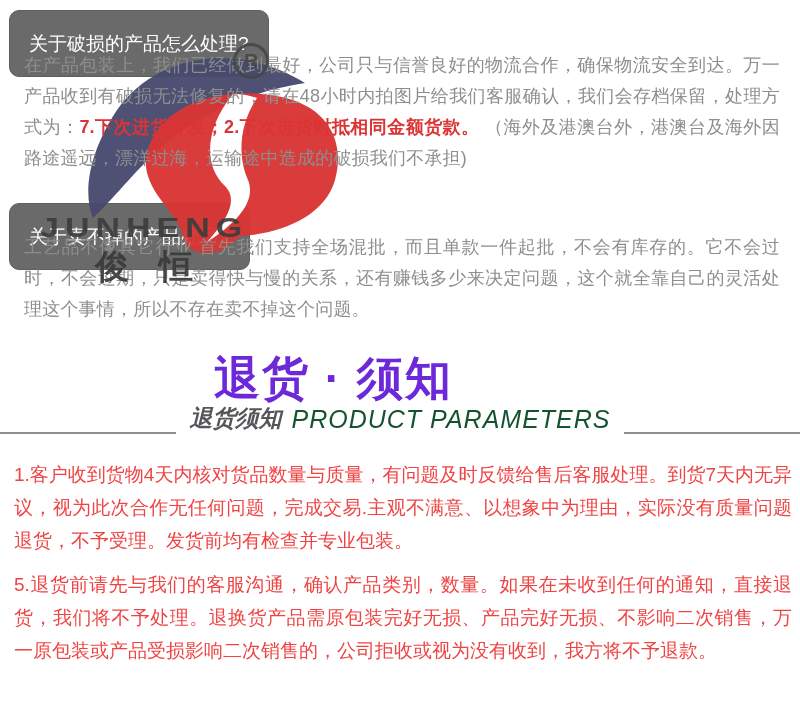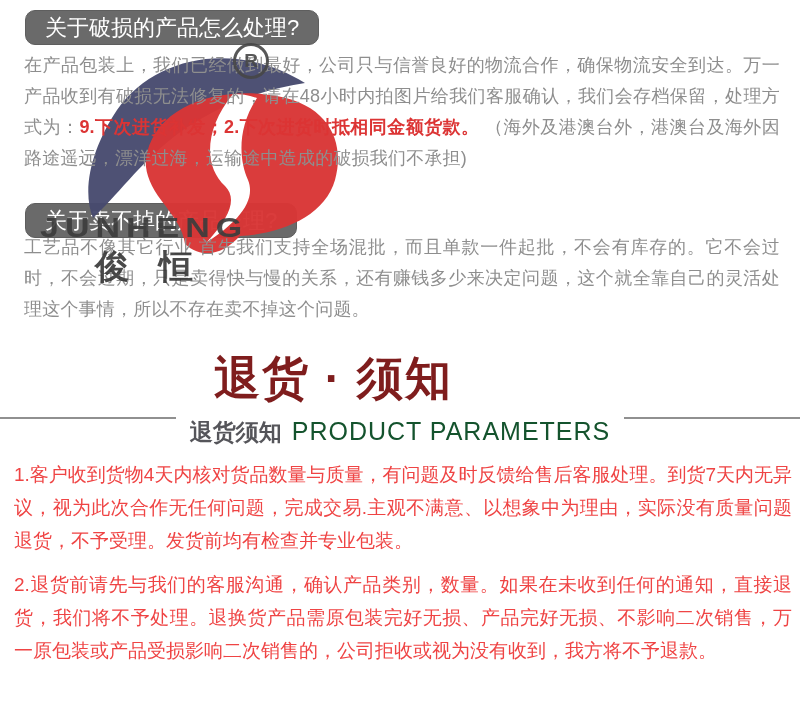--- a/index.html
+++ b/index.html
@@ -23,43 +23,43 @@
     position:absolute;left:40px;top:212px;z-index:3;pointer-events:none;
     font-size:34px;font-weight:800;letter-spacing:6px;color:#3d3d3d;
     transform:scaleY(.8);transform-origin:top left;opacity:.92;
   }
   .brand-cn{
     position:absolute;left:95px;top:244px;z-index:3;pointer-events:none;
     display:flex;gap:30px;font-size:34px;font-weight:700;color:#3a3a3a;opacity:.92;
   }
   
   .pill{
-    position:absolute;left:25px;height:33px;line-height:33px;
+    position:absolute;left:9px;height:33px;line-height:33px;
     background:#6a6a6a;border:1px solid #5e5e5e;border-radius:10px;
-    color:#ffffff;font-size:22px;padding:0 19px;white-space:nowrap;z-index:0;
+    color:#ffffff;font-size:19px;padding:16px 19px;white-space:nowrap;z-index:0;
   }
   .pill1{top:10px;}
   .pill2{top:203px;}
   
   .para{
     position:absolute;left:24px;width:756px;margin:0;z-index:2;
     font-size:18px;line-height:31px;color:#8e8e8e;
     text-align:justify;letter-spacing:.2px;
   }
   .para1{top:50px;}
   .para2{top:232px;}
   .red{color:#dc3434;font-weight:600;}
   
   .title{
     position:absolute;left:0;top:348px;width:667px;margin:0;z-index:2;
-    text-align:center;font-size:46px;font-weight:600;color:#7f1d1d;letter-spacing:2px;
+    text-align:center;font-size:46px;font-weight:600;color:#6d28d9;letter-spacing:2px;
   }
   .subtitle-row{
-    position:absolute;left:0;top:417px;width:800px;height:28px;z-index:2;
-    display:flex;align-items:flex-start;
+    position:absolute;left:0;top:406px;width:800px;height:28px;z-index:2;
+    display:flex;align-items:flex-end;font-style:italic;
   }
   .divider{flex:1;height:2px;background:#909090;}
   .sub-cn{font-size:23px;font-weight:700;color:#55555a;margin:0 6px 0 14px;white-space:nowrap;}
   .sub-en{font-size:25px;color:#14532d;letter-spacing:1px;margin:0 14px 0 4px;white-space:nowrap;}
   
   .notes{
     position:absolute;left:14px;top:458px;width:778px;z-index:2;
     font-size:19px;line-height:33px;color:#ef4444;text-align:justify;
   }
   .notes p{margin:0 0 11px 0;}
@@ -96,32 +96,32 @@
   </div>
   <div class="reg-mark">R</div>
   <div class="brand-en">JUNHENG</div>
   <div class="brand-cn">
     <span>俊</span>
     <span>恒</span>
   </div>
 
   <div class="pill pill1">关于破损的产品怎么处理?</div>
   <p class="para para1">
-    <span>在产品包装上，我们已经做到最好，公司只与信誉良好的物流合作，确保物流安全到达。万一产品收到有破损无法修复的，请在48小时内拍图片给我们客服确认，我们会存档保留，处理方式为：</span><span class="red">9.下次进货补发；2.下次进货时抵相同金额货款。</span> <span>（海外及港澳台外，港澳台及海外因路途遥远，漂洋过海，运输途中造成的破损我们不承担)</span>
+    <span>在产品包装上，我们已经做到最好，公司只与信誉良好的物流合作，确保物流安全到达。万一产品收到有破损无法修复的，请在48小时内拍图片给我们客服确认，我们会存档保留，处理方式为：</span><span class="red">7.下次进货补发；2.下次进货时抵相同金额货款。</span> <span>（海外及港澳台外，港澳台及海外因路途遥远，漂洋过海，运输途中造成的破损我们不承担)</span>
   </p>
 
   <div class="pill pill2">关于卖不掉的产品处理?</div>
   <p class="para para2">工艺品不像其它行业 首先我们支持全场混批，而且单款一件起批，不会有库存的。它不会过时，不会过期，只是卖得快与慢的关系，还有赚钱多少来决定问题，这个就全靠自己的灵活处理这个事情，所以不存在卖不掉这个问题。</p>
 
   <h1 class="title">退货 · 须知</h1>
   <div class="subtitle-row">
     <span class="divider"></span>
     <span class="sub-cn">退货须知</span>
     <span class="sub-en">PRODUCT PARAMETERS</span>
     <span class="divider"></span>
   </div>
 
   <div class="notes">
     <p>1.客户收到货物4天内核对货品数量与质量，有问题及时反馈给售后客服处理。到货7天内无异议，视为此次合作无任何问题，完成交易.主观不满意、以想象中为理由，实际没有质量问题退货，不予受理。发货前均有检查并专业包装。</p>
-    <p>2.退货前请先与我们的客服沟通，确认产品类别，数量。如果在未收到任何的通知，直接退货，我们将不予处理。退换货产品需原包装完好无损、产品完好无损、不影响二次销售，万一原包装或产品受损影响二次销售的，公司拒收或视为没有收到，我方将不予退款。</p>
+    <p>5.退货前请先与我们的客服沟通，确认产品类别，数量。如果在未收到任何的通知，直接退货，我们将不予处理。退换货产品需原包装完好无损、产品完好无损、不影响二次销售，万一原包装或产品受损影响二次销售的，公司拒收或视为没有收到，我方将不予退款。</p>
   </div>
 
 </div>
 
 </body></html>

